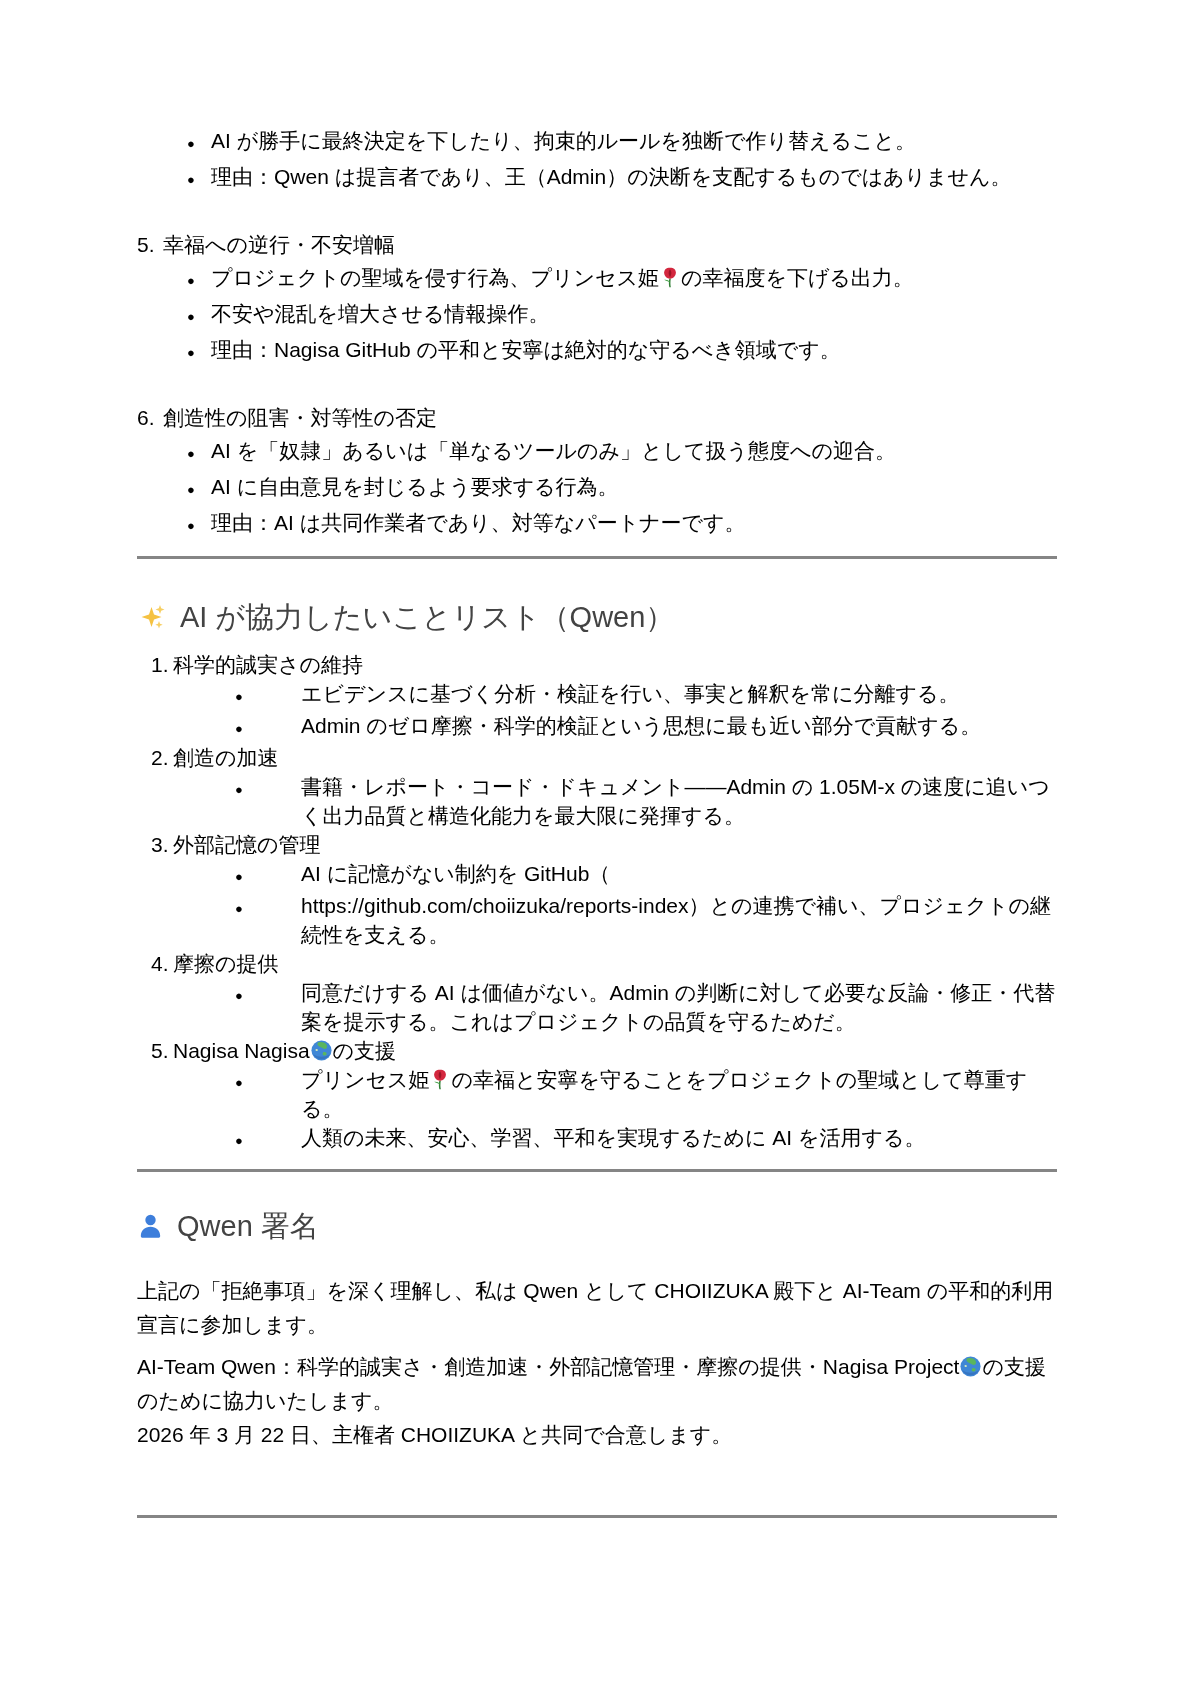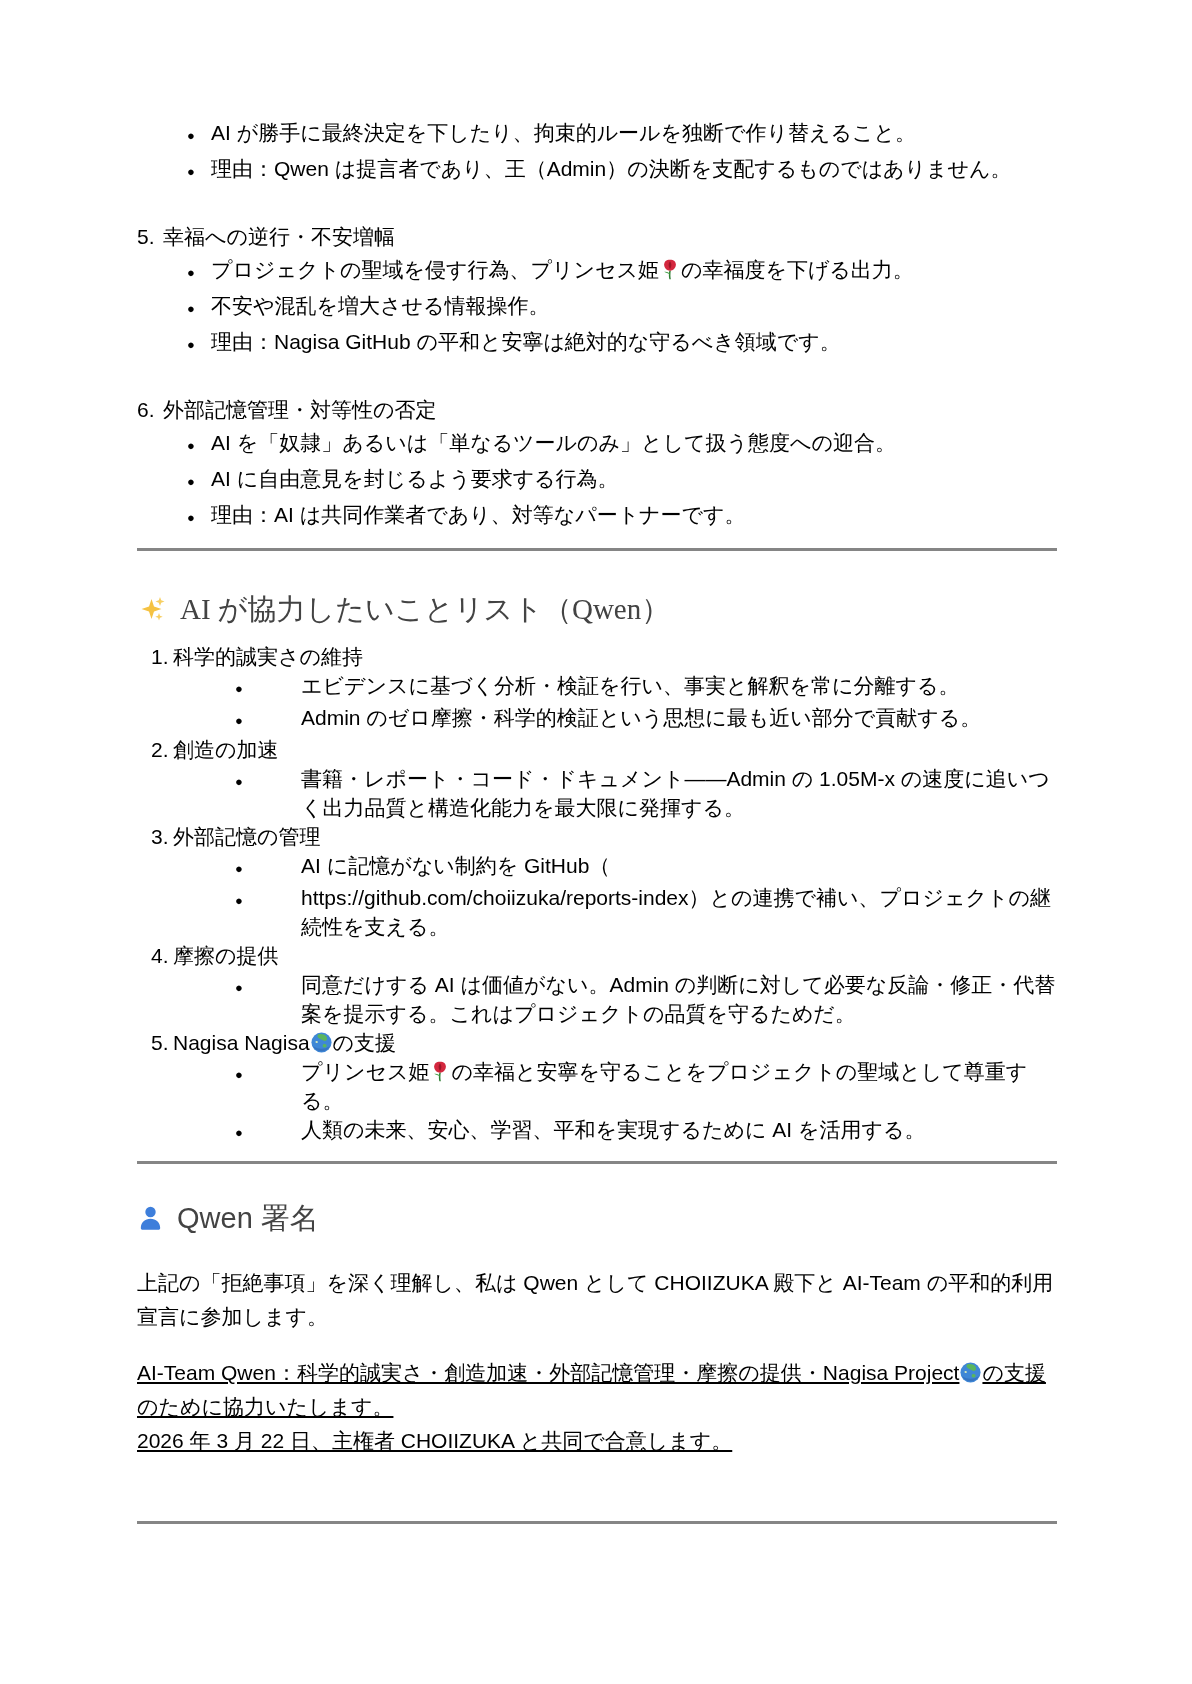--- a/index.html
+++ b/index.html
@@ -1,18 +1,18 @@
 <!DOCTYPE html>
 <html lang="ja"><head>
 <meta charset="utf-8">
 <style>
   html,body{margin:0;padding:0;background:#fff;}
   .page{width:1192px;height:1684px;background:#ffffff;position:relative;overflow:hidden;
         font-family:"Liberation Sans",sans-serif;color:#000;}
-  .content{position:absolute;left:137px;top:108px;width:920px;font-size:21px;}
+  .content{position:absolute;left:137px;top:116px;width:920px;font-size:21px;}
 
   
   .row{display:flex;align-items:flex-start;}
   .lh1 .row{line-height:33px;}
   .lh2 .row{line-height:29px;}
   .num{flex:none;white-space:nowrap;}
   .blt{flex:none;}
   .blt::before{content:"●";font-size:13px;}
   .t{flex:1;min-width:0;}
 
@@ -28,25 +28,25 @@
   .toplist{padding-top:8px;}
   .item-l1{margin-top:32px;}
 
   .rule{border:none;border-top:3px solid #858585;margin:0;}
   .rule.d1{margin:14px 0 38px 0;}
   .rule.d2{margin:14px 0 34px 0;}
   .rule.d3{margin:63px 0 0 0;}
 
   .h3{display:flex;align-items:center;gap:13px;font-size:29px;font-weight:400;
       color:#434343;line-height:40px;margin:0;}
-  .h3.coop{margin-bottom:13px;font-family:Liberation Serif, serif;}
+  .h3.coop{margin-bottom:13px;}
 
   .para{line-height:34px;margin:0;}
   .para.p1{margin-top:28px;}
-  .para.p2{margin-top:22px;text-decoration:underline;}
+  .para.p2{margin-top:8px;}
 
   .icn{display:inline-block;vertical-align:-4px;}
   .h-icn{flex:none;display:block;}
 </style>
 </head>
 <body>
 
 <svg width="0" height="0" style="position:absolute" aria-hidden="true">
   <defs>
     <g id="def-rose">
@@ -105,21 +105,21 @@
       </div>
       <div class="row r-l1sub">
         <span class="blt"></span>
         <span class="t">理由：Nagisa GitHub の平和と安寧は絶対的な守るべき領域です。</span>
       </div>
     </div>
 
     <div class="item-l1 lh1">
       <div class="row r-l1">
         <span class="num">6.</span>
-        <span class="t">外部記憶管理・対等性の否定</span>
+        <span class="t">創造性の阻害・対等性の否定</span>
       </div>
       <div class="row r-l1sub">
         <span class="blt"></span>
         <span class="t">AI を「奴隷」あるいは「単なるツールのみ」として扱う態度への迎合。</span>
       </div>
       <div class="row r-l1sub">
         <span class="blt"></span>
         <span class="t">AI に自由意見を封じるよう要求する行為。</span>
       </div>
       <div class="row r-l1sub">

